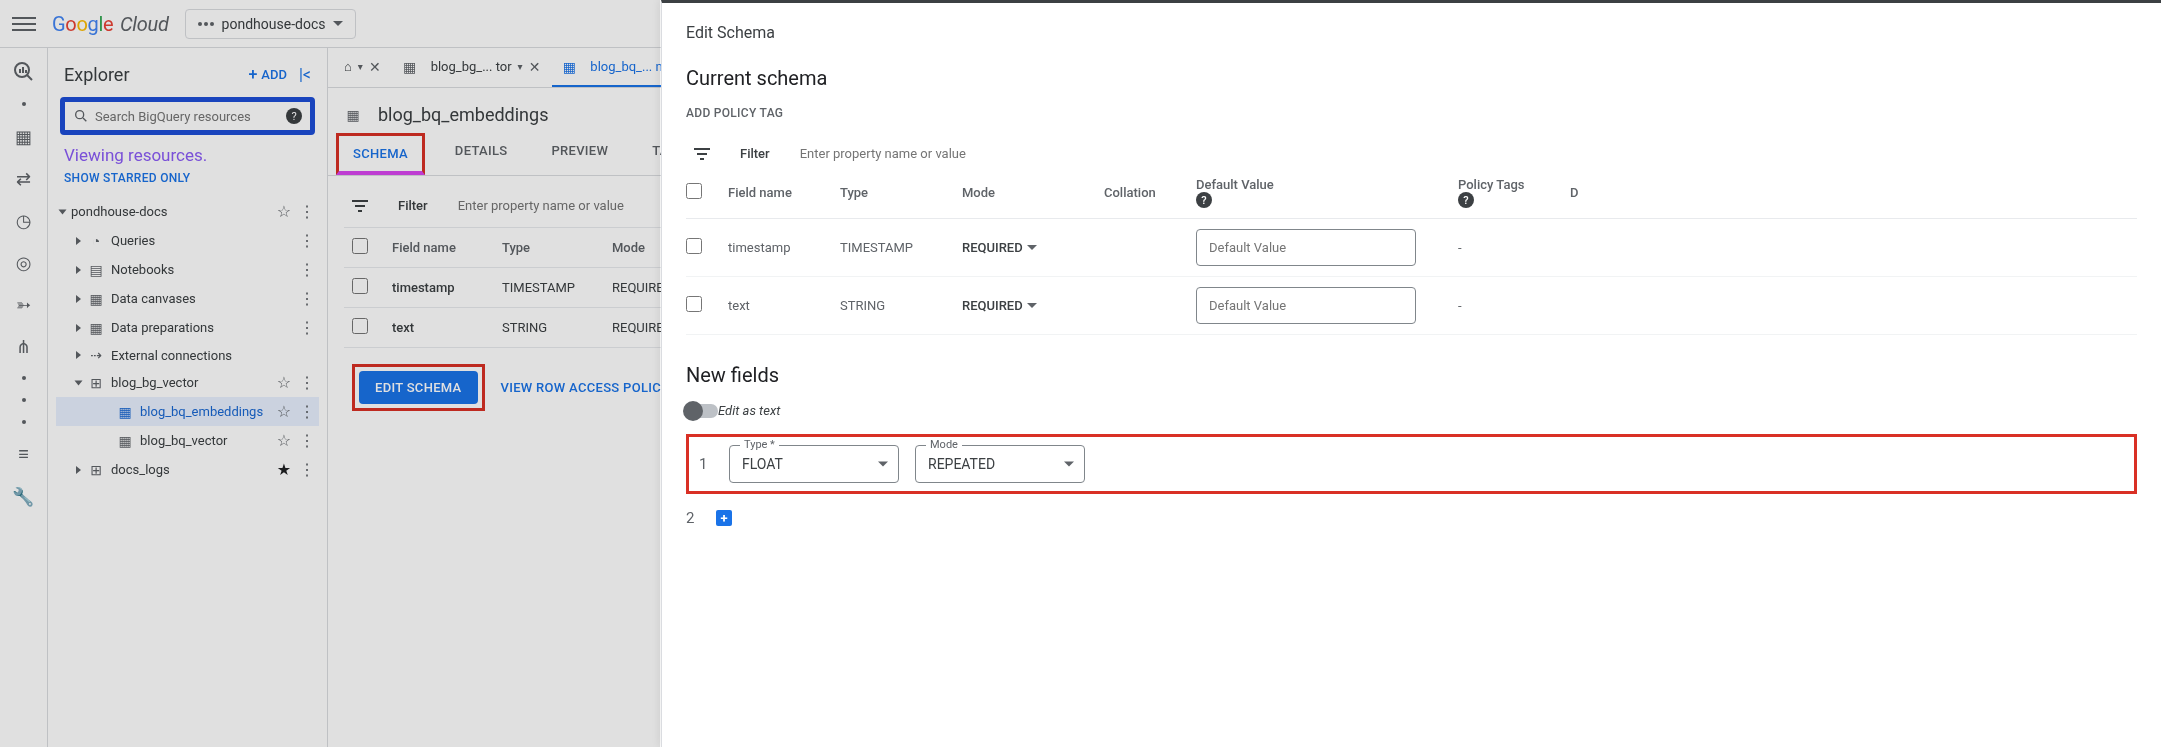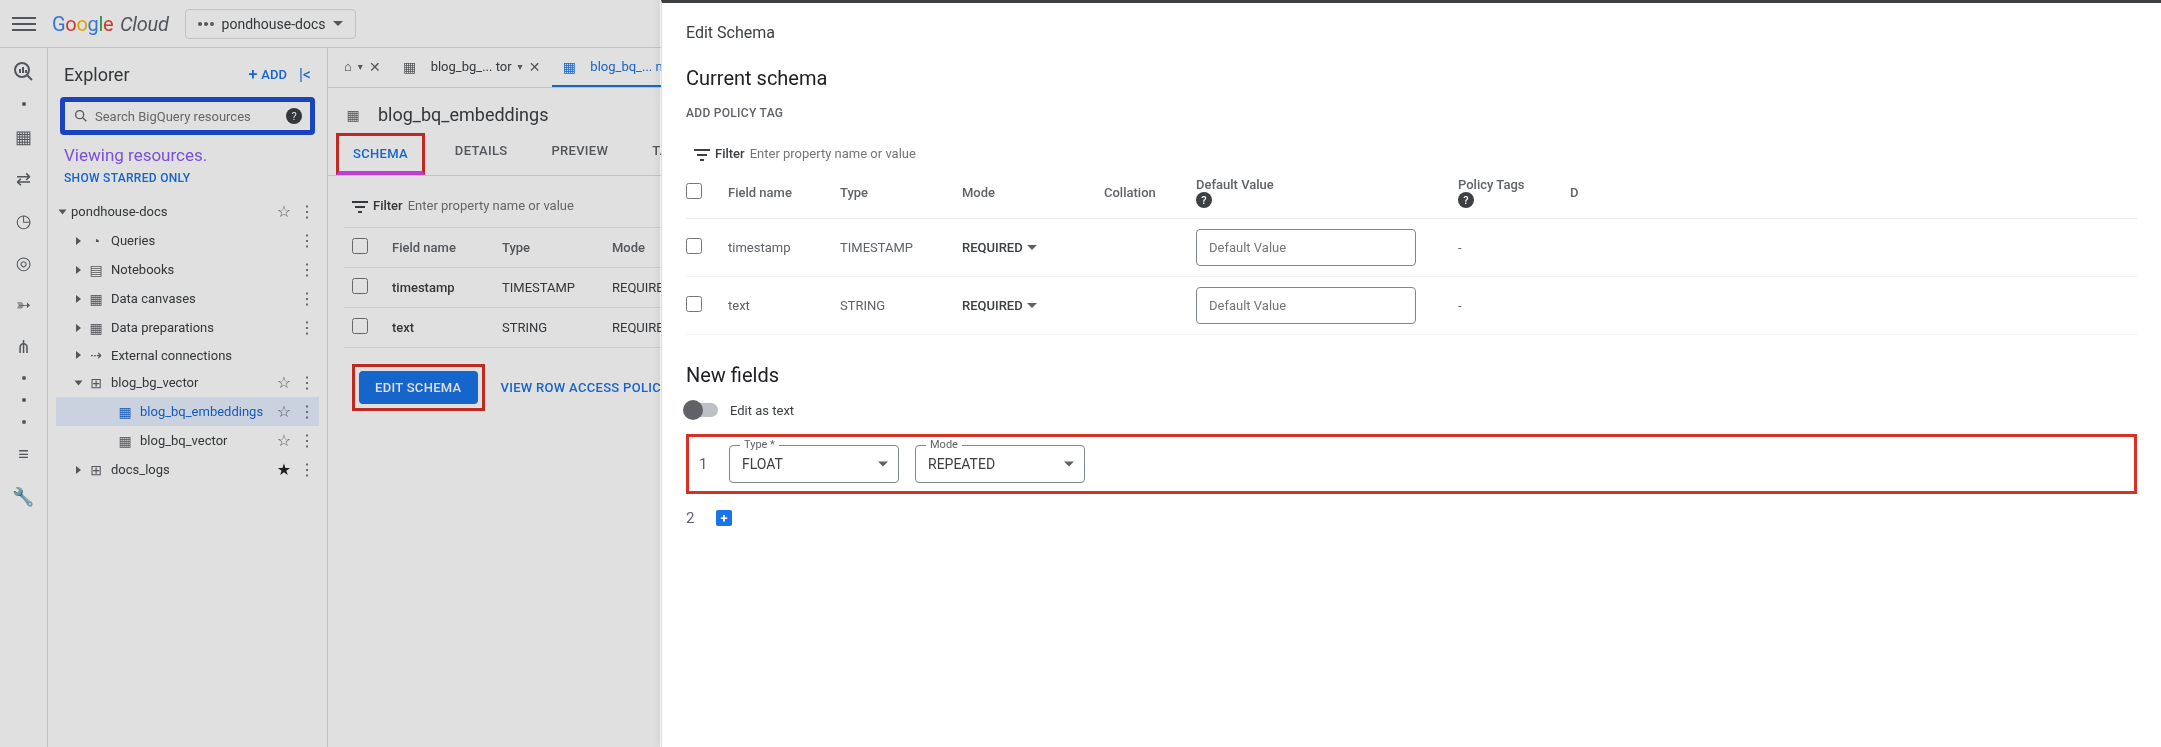--- a/index.html
+++ b/index.html
@@ -65,21 +65,21 @@
 .table-header { display: flex; align-items: center; padding: 16px 16px 8px; gap: 10px; }
 .table-title { font-size: 18px; color: #3c4043; }
 .query-btn { margin-left: auto; color: #1a73e8; font-size: 13px; font-weight: 500; display: flex; align-items: center; gap: 6px; cursor: pointer; }
 
 .subtabs { display: flex; border-bottom: 1px solid #dadce0; padding-left: 8px; gap: 16px; }
 .subtab { padding: 10px 14px; font-size: 13px; color: #5f6368; cursor: pointer; letter-spacing: 0.3px; font-weight: 500; }
 .subtab.active { color: #1a73e8; border-bottom: 4px solid #d946ef; }
 .red-box { border: 3px solid #d93025; }
 
 .schema-body { padding: 16px; }
-.filter-row { display: flex; align-items: flex-end; gap: 5px; padding: 6px 8px; }
+.filter-row { display: flex; align-items: center; gap: 30px; padding: 6px 8px; }
 .filter-label { font-size: 13px; color: #3c4043; font-weight: 500; }
 .filter-input { border: none; outline: none; font-size: 13px; color: #5f6368; flex: 1; background: transparent; }
 
 .schema-table { margin-top: 8px; border-top: 1px solid #e8eaed; }
 .st-head, .st-row { display: flex; align-items: center; padding: 10px 8px; font-size: 13px; border-bottom: 1px solid #e8eaed; }
 .st-head { color: #5f6368; font-weight: 500; }
 .st-row { color: #3c4043; }
 .st-row .bold { font-weight: 500; }
 .col-cb { width: 40px; }
 .col-fn { width: 110px; }
@@ -110,21 +110,21 @@
 .pcol-md { width: 130px; }
 .pcol-col { width: 80px; }
 .pcol-dv { width: 250px; }
 .pcol-pt { width: 100px; }
 .pcol-d { width: 40px; }
 .mode-sel { display: flex; align-items: center; gap: 4px; color: #3c4043; cursor: pointer; font-weight: 500; }
 .dv-input { border: 1px solid #80868b; border-radius: 4px; padding: 10px 12px; width: 220px; font-size: 13px; }
 .dash { color: #5f6368; }
 
 .new-fields { margin-top: 28px; }
-.toggle-row { display: flex; align-items: flex-start; gap: 12px; margin: 10px 0 16px; }
+.toggle-row { display: flex; align-items: center; gap: 0; margin: 10px 0 16px; font-style: italic; }
 .toggle-off { width: 32px; height: 14px; background: #bdc1c6; border-radius: 7px; position: relative; cursor: pointer; }
 .toggle-off::after { content: ''; position: absolute; left: -3px; top: -3px; width: 20px; height: 20px; background: #5f6368; border-radius: 50%; }
 .toggle-label { font-size: 13px; color: #3c4043; }
 
 .nf-row { display: flex; align-items: center; gap: 16px; margin-bottom: 14px; }
 .nf-num { font-size: 15px; color: #5f6368; width: 14px; }
 .field-wrap { position: relative; border: 1px solid #80868b; border-radius: 4px; padding: 0; background: #fff; }
 .field-wrap.w220 { width: 220px; }
 .field-wrap.w170 { width: 170px; }
 .field-label { position: absolute; top: -8px; left: 10px; background: #fff; padding: 0 4px; font-size: 11px; color: #5f6368; }

